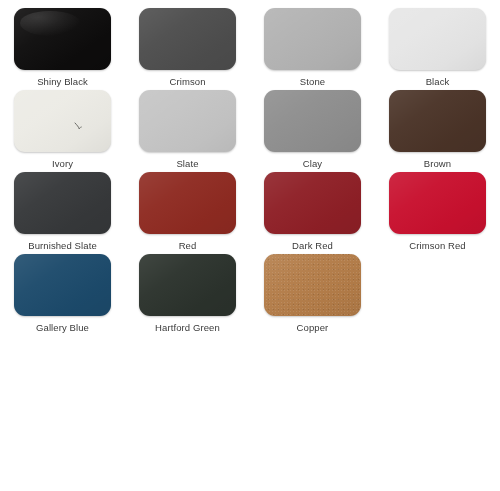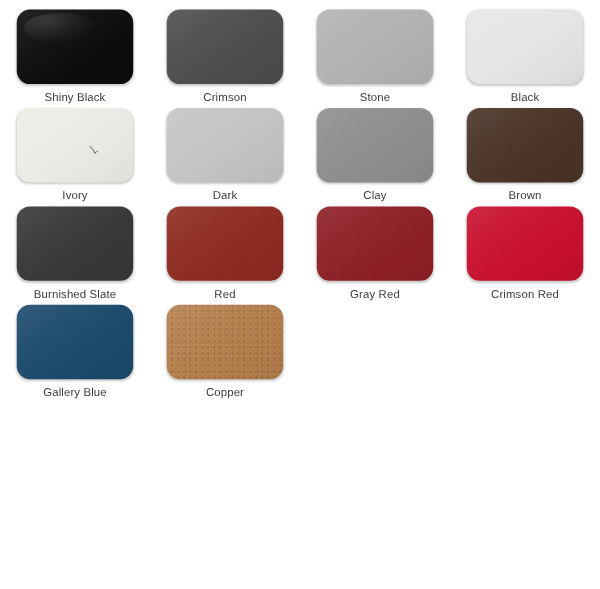--- a/index.html
+++ b/index.html
@@ -160,21 +160,21 @@
               <path d="M1 1 C3 3.2, 4.4 4.6, 5.2 6.6" stroke="#4a4a46" stroke-width="0.8" fill="none" stroke-linecap="round"></path>
               <path d="M5.2 6.6 C5.9 5.6, 6.6 5.2, 7.4 5.0" stroke="#55554f" stroke-width="0.7" fill="none" stroke-linecap="round"></path>
             </svg></div>
         </div>
         <div class="chip-label">Ivory</div>
       </div>
       <div class="swatch-cell">
         <div class="chip-wrap">
           <div class="chip" title="Stone" style="background-color: rgb(196, 196, 196);"></div>
         </div>
-        <div class="chip-label">Dark</div>
+        <div class="chip-label">Slate</div>
       </div>
       <div class="swatch-cell">
         <div class="chip-wrap">
           <div class="chip" title="Clay" style="background-color: rgb(142, 142, 142);"></div>
         </div>
         <div class="chip-label">Clay</div>
       </div>
       <div class="swatch-cell">
         <div class="chip-wrap">
           <div class="chip" title="Brown" style="background-color: rgb(74, 51, 39);"></div>
@@ -190,33 +190,39 @@
       <div class="swatch-cell">
         <div class="chip-wrap">
           <div class="chip" title="Red" style="background-color: rgb(142, 42, 33);"></div>
         </div>
         <div class="chip-label">Red</div>
       </div>
       <div class="swatch-cell">
         <div class="chip-wrap">
           <div class="chip" title="Dark Red" style="background-color: rgb(142, 31, 38);"></div>
         </div>
-        <div class="chip-label">Gray Red</div>
+        <div class="chip-label">Dark Red</div>
       </div>
       <div class="swatch-cell">
         <div class="chip-wrap">
           <div class="chip" title="Crimson Red" style="background-color: rgb(200, 16, 46);"></div>
         </div>
         <div class="chip-label">Crimson Red</div>
       </div>
       <div class="swatch-cell">
         <div class="chip-wrap">
           <div class="chip" title="Gallery Blue" style="background-color: rgb(28, 74, 107);"></div>
         </div>
         <div class="chip-label">Gallery Blue</div>
+      </div>
+      <div class="swatch-cell">
+        <div class="chip-wrap">
+          <div class="chip" title="Hartford Green" style="background-color: rgb(43, 50, 44);"></div>
+        </div>
+        <div class="chip-label">Hartford Green</div>
       </div>
       <div class="swatch-cell">
         <div class="chip-wrap">
           <div class="chip metallic" title="Copper" style="background-color: rgb(179, 124, 72);"></div>
         </div>
         <div class="chip-label">Copper</div>
       </div>
       <div class="swatch-cell empty-cell"></div>
       <div class="swatch-cell empty-cell"></div>
       <div class="swatch-cell empty-cell"></div>

